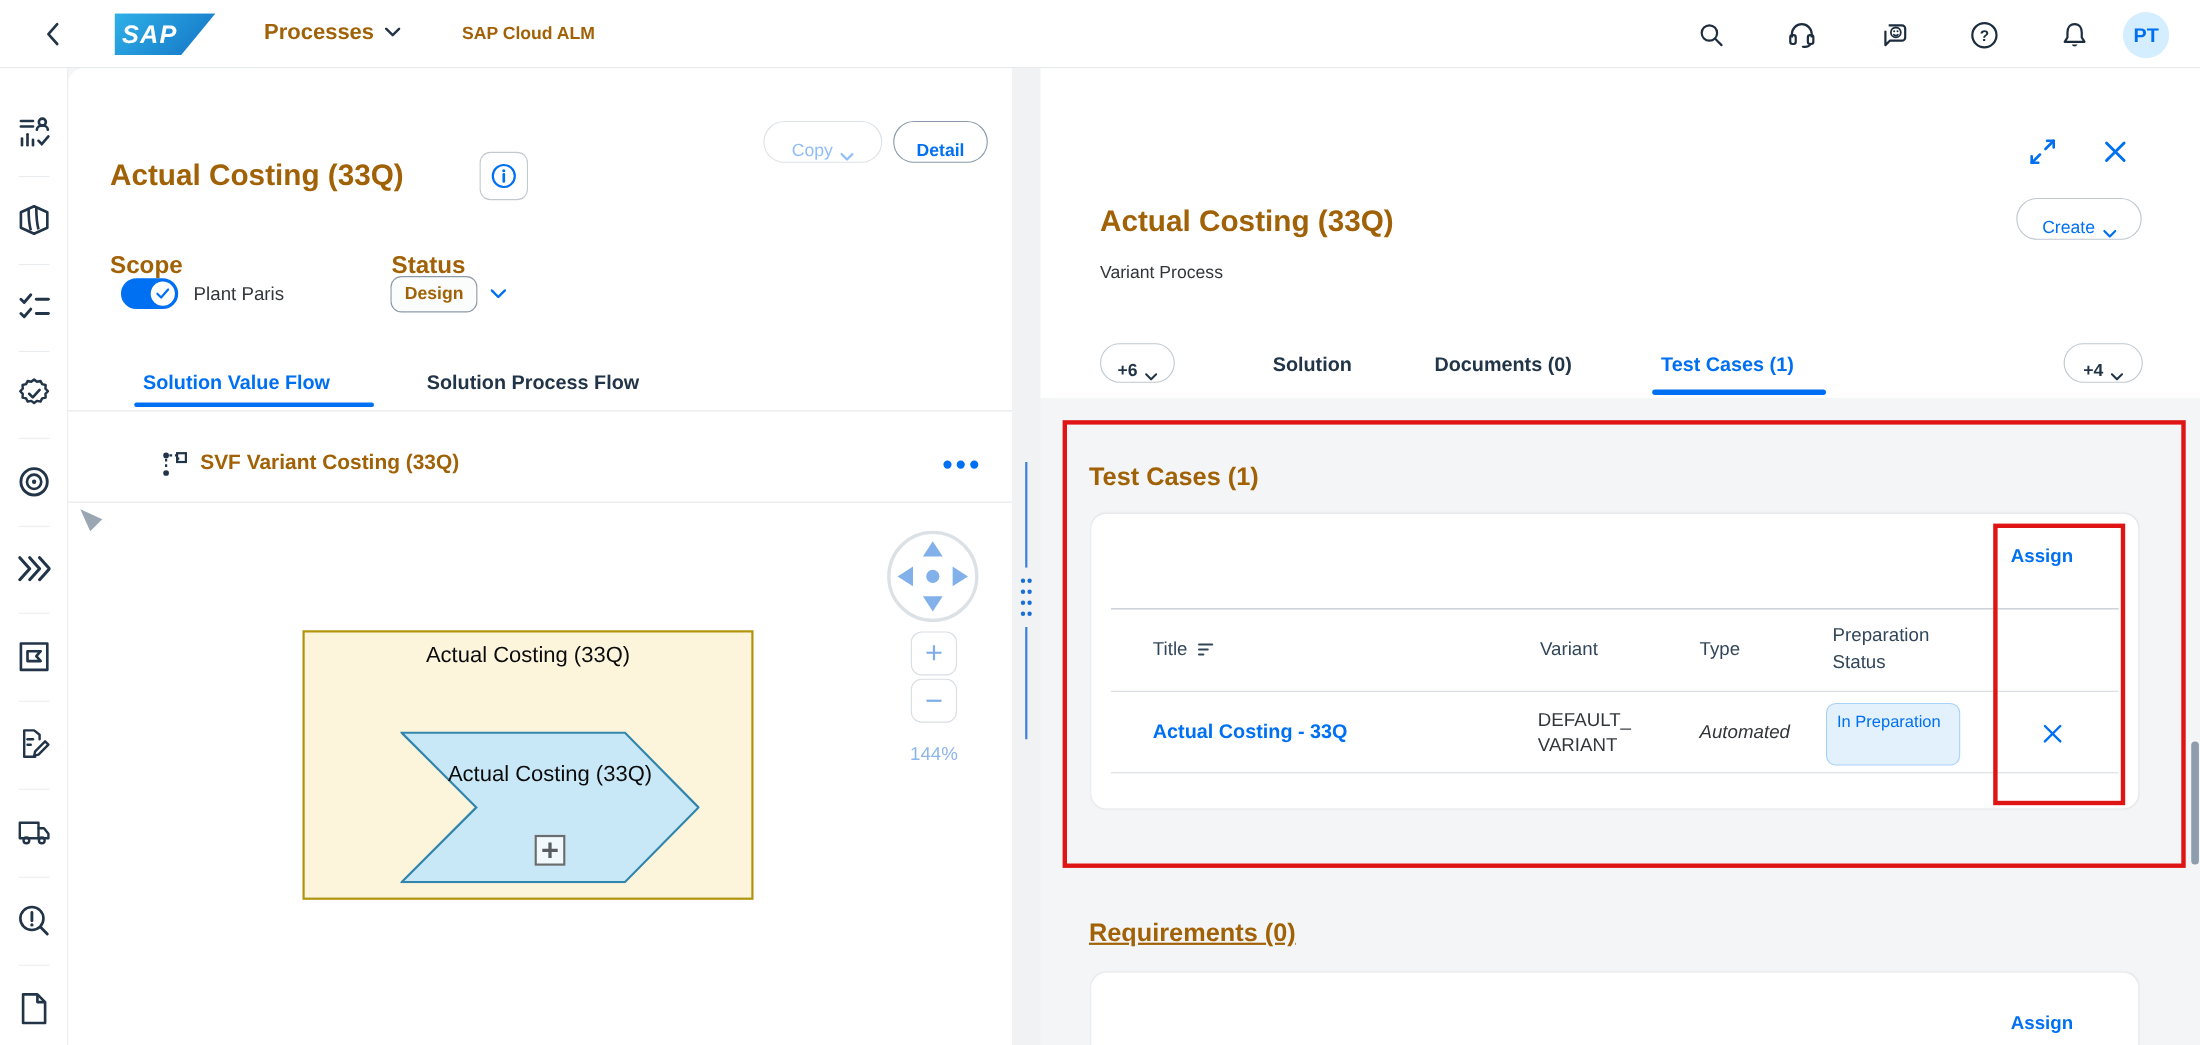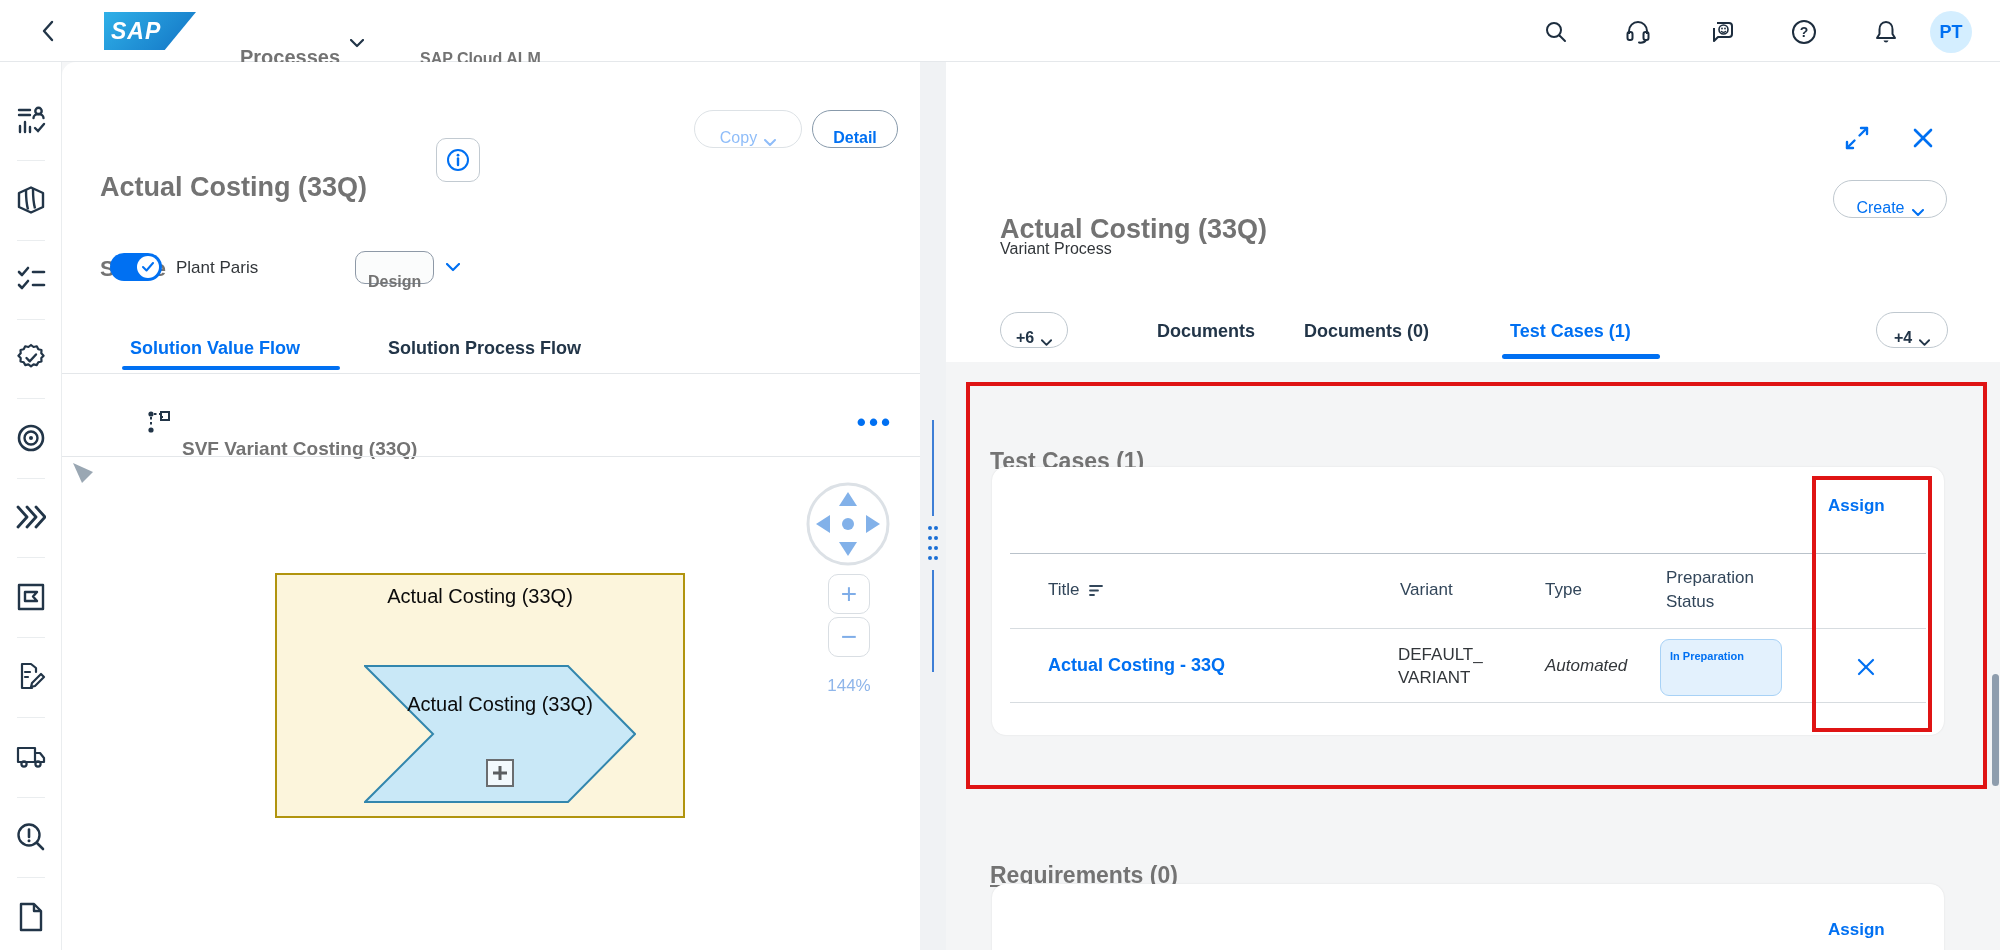--- a/index.html
+++ b/index.html
@@ -1,21 +1,21 @@
 <!DOCTYPE html>
 <html><head>
 <meta charset="utf-8">
 <style>
   * { margin:0; padding:0; box-sizing:border-box; }
   html,body { width:2000px; height:950px; }
   body { font-family:"Liberation Sans", sans-serif; color:#32363A; }
   #app { position:relative; width:2000px; height:950px; background:#F5F6F7; overflow:hidden; }
   .abs { position:absolute; }
   .bold { font-weight:700; }
-  .navy { color:#737373;margin-top:28px; }
+  .navy { color:#a16207; }
   .blue { color:#0070F2; }
   .pill { display:flex; align-items:flex-end; justify-content:center; gap:7px;
           border:1px solid #BFC8CF; border-radius:19px; background:#fff; cursor:pointer;
           font-size:16px; color:#0070F2; }
   .icon-btn { display:flex; align-items:center; justify-content:center; cursor:pointer; }
   .divider { height:1px; background:#E4E7EA; }
   .card { background:#fff; border-radius:14px; box-shadow:0 0 2px rgba(0,0,0,0.10); }
   .link { color:#0070F2; font-weight:600; cursor:pointer; }
   svg { display:block; }
   .railsep { height:1px; background:#EAEDEF; width:28px; left:17px; }
@@ -334,21 +334,21 @@
       <polyline points="1,1 6,6 11,1" fill="none" stroke="#0070F2" stroke-width="2" stroke-linecap="round" stroke-linejoin="round"></polyline>
     </svg>
   </div>
 
   <div class="abs pill" style="left:1000px;top:312px;width:68px;height:36px;border-radius:18px;color:#223548;font-weight:700;">
     <span>+6</span>
     <svg width="11" height="8" viewBox="0 0 12 8">
       <polyline points="1,1 6,6 11,1" fill="none" stroke="#223548" stroke-width="2" stroke-linecap="round" stroke-linejoin="round"></polyline>
     </svg>
   </div>
-  <span class="abs tabword" style="left:1157px;top:321px;color:#223548;">Documents</span>
+  <span class="abs tabword" style="left:1157px;top:321px;color:#223548;">Solution</span>
   <span class="abs tabword" style="left:1304px;top:321px;color:#223548;">Documents (0)</span>
   <span class="abs tabword blue" style="left:1510px;top:321px;">Test Cases (1)</span>
   <div class="abs" style="left:1502px;top:354px;width:158px;height:5px;background:#0070F2;border-radius:3px;"></div>
   <div class="abs pill" style="left:1876px;top:312px;width:72px;height:36px;border-radius:18px;color:#223548;font-weight:700;">
     <span>+4</span>
     <svg width="11" height="8" viewBox="0 0 12 8">
       <polyline points="1,1 6,6 11,1" fill="none" stroke="#223548" stroke-width="2" stroke-linecap="round" stroke-linejoin="round"></polyline>
     </svg>
   </div>
 
@@ -374,21 +374,21 @@
 
   <div class="abs" style="left:1010px;top:628px;width:916px;height:1px;background:#D7DCE0;"></div>
 
   <span class="abs link" style="left:1048px;top:655px;font-size:18px;">Actual Costing - 33Q</span>
   <div class="abs cell" style="left:1398px;top:643px;line-height:23px;">
     <span style="display:block;">DEFAULT_</span>
     <span style="display:block;">VARIANT</span>
   </div>
   <span class="abs cell" style="left:1545px;top:656px;font-style:italic;">Automated</span>
   <div class="abs" style="left:1660px;top:639px;width:122px;height:57px;background:#E3F1FD;border:1px solid #A8D2F6;border-radius:9px;padding:5px 9px;">
-    <span style="color:#0070F2;font-size:11px;font-weight:700;line-height:23px;display:block;">In Preparation</span>
+    <span style="color:#0070F2;font-size:15px;font-weight:400;line-height:23px;display:block;">In Preparation</span>
   </div>
   <div class="abs icon-btn" style="left:1852px;top:653px;width:28px;height:28px;">
     <svg width="18" height="18" viewBox="0 0 18 18" stroke="#0070F2" stroke-width="2.2" stroke-linecap="round">
       <line x1="2" y1="2" x2="16" y2="16"></line>
         <line x1="16" y1="2" x2="2" y2="16"></line>
     </svg>
   </div>
 
   <div class="abs" style="left:1010px;top:702px;width:916px;height:1px;background:#D7DCE0;"></div>
 

